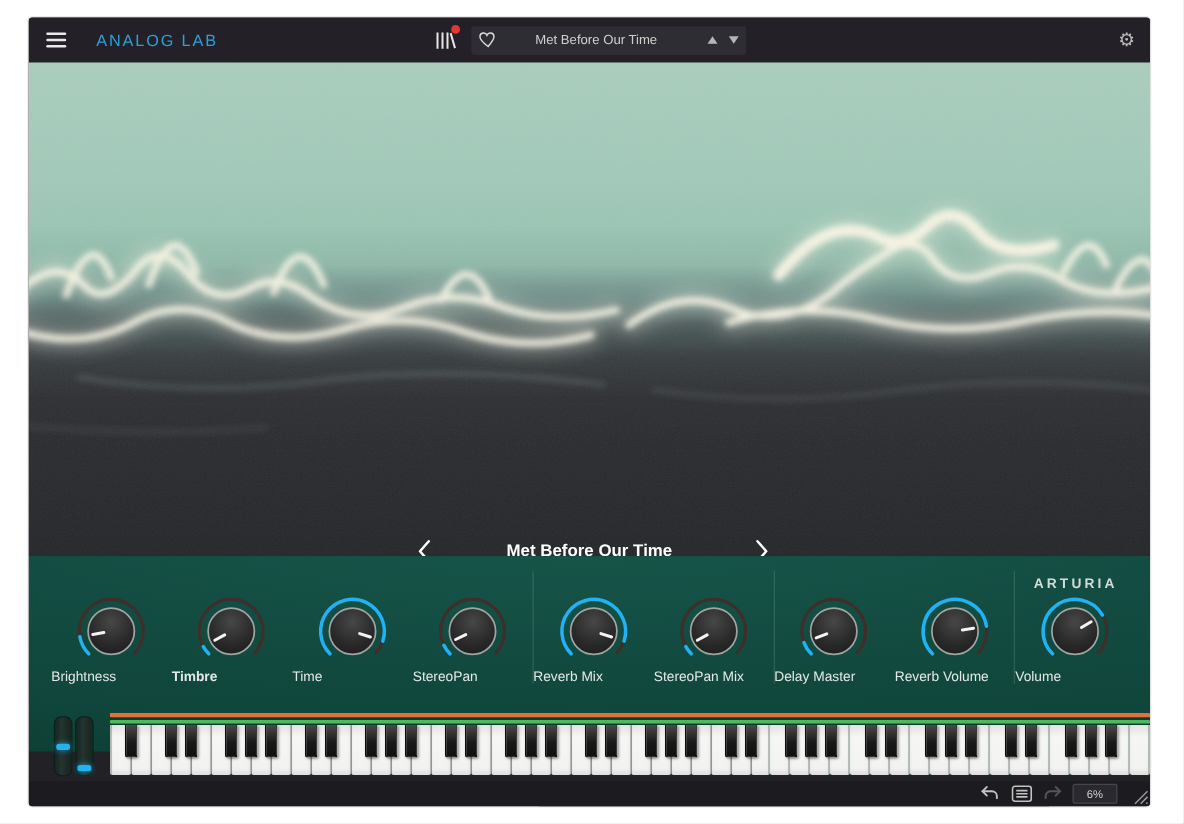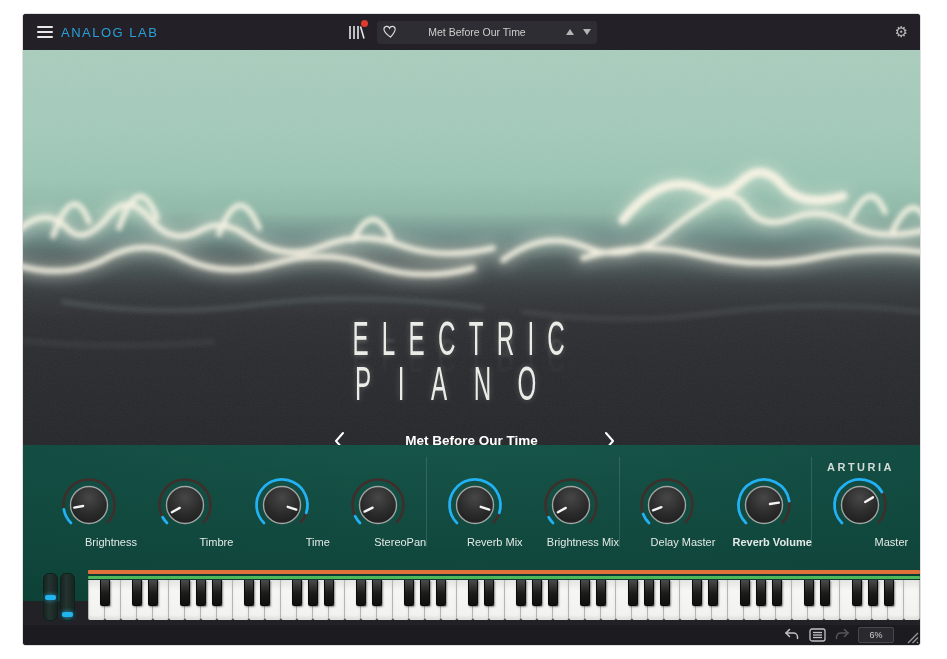--- a/index.html
+++ b/index.html
@@ -6,21 +6,21 @@
     font-family:"Liberation Sans",sans-serif;-webkit-font-smoothing:antialiased;}
   .window{position:absolute;left:23px;top:14px;width:897px;height:631px;
     border-radius:3px;overflow:hidden;box-shadow:0 0 0 1px rgba(0,0,0,.12);background:#222126;}
 
   
   .topbar{position:absolute;left:0;top:0;width:100%;height:36px;background:#232127;
     display:flex;align-items:center;}
   .hamburger{width:16px;height:12px;margin-left:14px;display:flex;flex-direction:column;
     justify-content:space-between;cursor:pointer;}
   .hamburger i{display:block;height:2px;background:#e8e8e8;border-radius:1px;}
-  .appname{margin-left:8px;font-size:13px;letter-spacing:1.5px;color:#2aa0d8;font-weight:400;}
+  .appname{margin-left:24px;font-size:13px;letter-spacing:1.5px;color:#2aa0d8;font-weight:400;}
   .tb-center{position:absolute;left:50%;top:0;height:36px;transform:translateX(-50%);
     display:flex;align-items:center;}
   .libicon{position:relative;width:20px;height:18px;margin-right:10px;cursor:pointer;}
   .reddot{position:absolute;right:-1px;top:-3px;width:7px;height:7px;border-radius:50%;
     background:#e03a30;}
   .presetbox{width:208px;height:23px;background:#2e2d33;border-radius:3px;
     display:flex;align-items:center;padding:0 6px;}
   .heart{width:15px;height:14px;cursor:pointer;flex:0 0 auto;}
   .presetname{flex:1;text-align:center;color:#cfcfcf;font-size:10.5px;cursor:pointer;
     white-space:nowrap;overflow:hidden;}
@@ -56,21 +56,21 @@
   .chev.next{right:304px;}
 
   
   .panel{position:absolute;left:0;top:431px;width:897px;height:156px;
     background:linear-gradient(180deg,#15504575 , #0d443a00),
                radial-gradient(120% 140% at 50% -20%,#1a5d50 0%,#124a40 45%,#0d4035 100%);
     background-color:#114a40;}
   .brand{position:absolute;right:26px;top:16px;color:#d3dcd8;font-size:11px;font-weight:bold;
     letter-spacing:2.5px;}
   .sep{position:absolute;top:12px;width:1px;height:90px;background:rgba(220,240,235,.14);}
-  .knob{position:absolute;top:30px;width:96px;text-align:right;cursor:pointer;}
+  .knob{position:absolute;top:30px;width:96px;text-align:left;cursor:pointer;}
   .knob svg{display:block;margin:0 auto;}
   .knoblabel{margin-top:1px;color:#e3e9e6;font-size:11px;}
 
   
   .wheel{position:absolute;width:13px;height:46px;top:128px;background:
     linear-gradient(90deg,#18241f,#243430 40%,#18241f);border:1px solid #0a221d;
     border-radius:6px;cursor:pointer;}
   .wheel .ind{position:absolute;left:1px;right:1px;height:5px;border-radius:2px;
     box-shadow:0 0 5px rgba(34,180,238,.8);}
   .kbwrap{position:absolute;left:65px;top:125px;width:832px;height:50px;}
@@ -172,28 +172,20 @@
 
         <g stroke="#cfe8db" stroke-width="3" filter="url(#b3)">
           <path d="M40,252 Q140,268 240,254 Q340,242 460,258" opacity="0.22"></path>
           <path d="M500,262 Q600,276 700,262 Q800,250 900,262" opacity="0.16"></path>
           <path d="M-10,290 Q90,300 190,292" opacity="0.12"></path>
         </g>
       </g>
       <rect width="897" height="395" filter="url(#grain)" opacity="0.07"></rect>
     </svg>
 
-    <div class="titlewrap">
-      <div class="tline tline1">ELECTRIC</div>
-      <div class="tline tline2">PIANO</div>
-      <div class="reflect">
-        <div class="tline tline2">PIANO</div>
-        <div class="tline tline1">ELECTRIC</div>
-      </div>
-    </div>
 
     <div class="heronav">
       <svg class="chev prev" viewBox="0 0 14 20">
         <polyline points="10,2 3,10 10,18" fill="none" stroke="#ffffff" stroke-width="2" stroke-linecap="round" stroke-linejoin="round"></polyline>
       </svg>
       <div class="navlabel">Met Before Our Time</div>
       <svg class="chev next" viewBox="0 0 14 20">
         <polyline points="4,2 11,10 4,18" fill="none" stroke="#ffffff" stroke-width="2" stroke-linecap="round" stroke-linejoin="round"></polyline>
       </svg>
     </div>
@@ -214,21 +206,21 @@
           <stop offset="100%" stop-color="#1d1d1d"></stop>
               </radialGradient>
             </defs>
         <path d="M11.97 48.03 A25.5 25.5 0 1 1 48.03 48.03" stroke="#402e2b" stroke-width="2.6" fill="none"></path>
         <path d="M11.97 48.03 A25.5 25.5 0 0 1 4.88 34.38" stroke="#1fb2f5" stroke-width="2.8" fill="none" stroke-linecap="round"></path>
         <circle cx="30" cy="30" r="18.5" fill="url(#kg0)" stroke="#a0a4a2" stroke-width="1.4"></circle>
         <line x1="24.09" y1="31.03" x2="15.22" y2="32.58" stroke="#f4f4f4" stroke-width="2.4" stroke-linecap="round"></line>
       </svg>
       <div class="knoblabel">Brightness</div>
         </div>
-        <div class="knob" style="left: 114.4px;">
+        <div class="knob" style="left: 114.4px; font-weight: bold;">
           <svg width="60" height="60" viewBox="0 0 60 60">
         <defs>
               <radialGradient id="kg1" cx="50%" cy="30%" r="75%">
           <stop offset="0%" stop-color="#474747"></stop>
                 <stop offset="60%" stop-color="#2b2b2b"></stop>
           <stop offset="100%" stop-color="#1d1d1d"></stop>
               </radialGradient>
             </defs>
         <path d="M11.97 48.03 A25.5 25.5 0 1 1 48.03 48.03" stroke="#402e2b" stroke-width="2.6" fill="none"></path>
         <path d="M11.97 48.03 A25.5 25.5 0 0 1 7.65 42.28" stroke="#1fb2f5" stroke-width="2.8" fill="none" stroke-linecap="round"></path>
@@ -292,39 +284,39 @@
           <stop offset="0%" stop-color="#474747"></stop>
                 <stop offset="60%" stop-color="#2b2b2b"></stop>
           <stop offset="100%" stop-color="#1d1d1d"></stop>
               </radialGradient>
             </defs>
         <path d="M11.97 48.03 A25.5 25.5 0 1 1 48.03 48.03" stroke="#402e2b" stroke-width="2.6" fill="none"></path>
         <path d="M11.97 48.03 A25.5 25.5 0 0 1 7.65 42.28" stroke="#1fb2f5" stroke-width="2.8" fill="none" stroke-linecap="round"></path>
         <circle cx="30" cy="30" r="18.5" fill="url(#kg5)" stroke="#a0a4a2" stroke-width="1.4"></circle>
         <line x1="24.74" y1="32.89" x2="16.86" y2="37.23" stroke="#f4f4f4" stroke-width="2.4" stroke-linecap="round"></line>
       </svg>
-      <div class="knoblabel">Brightness Mix</div>
+      <div class="knoblabel">StereoPan Mix</div>
         </div>
         <div class="knob" style="left: 596.4px;">
           <svg width="60" height="60" viewBox="0 0 60 60">
         <defs>
               <radialGradient id="kg6" cx="50%" cy="30%" r="75%">
           <stop offset="0%" stop-color="#474747"></stop>
                 <stop offset="60%" stop-color="#2b2b2b"></stop>
           <stop offset="100%" stop-color="#1d1d1d"></stop>
               </radialGradient>
             </defs>
         <path d="M11.97 48.03 A25.5 25.5 0 1 1 48.03 48.03" stroke="#402e2b" stroke-width="2.6" fill="none"></path>
         <path d="M11.97 48.03 A25.5 25.5 0 0 1 6.15 39.01" stroke="#1fb2f5" stroke-width="2.8" fill="none" stroke-linecap="round"></path>
         <circle cx="30" cy="30" r="18.5" fill="url(#kg6)" stroke="#a0a4a2" stroke-width="1.4"></circle>
         <line x1="24.39" y1="32.12" x2="15.97" y2="35.30" stroke="#f4f4f4" stroke-width="2.4" stroke-linecap="round"></line>
       </svg>
       <div class="knoblabel">Delay Master</div>
         </div>
-        <div class="knob" style="left: 692.8px; font-weight: bold;">
+        <div class="knob" style="left: 692.8px;">
           <svg width="60" height="60" viewBox="0 0 60 60">
         <defs>
               <radialGradient id="kg7" cx="50%" cy="30%" r="75%">
           <stop offset="0%" stop-color="#474747"></stop>
                 <stop offset="60%" stop-color="#2b2b2b"></stop>
           <stop offset="100%" stop-color="#1d1d1d"></stop>
               </radialGradient>
             </defs>
         <path d="M11.97 48.03 A25.5 25.5 0 1 1 48.03 48.03" stroke="#402e2b" stroke-width="2.6" fill="none"></path>
         <path d="M11.97 48.03 A25.5 25.5 0 1 1 55.19 26.01" stroke="#1fb2f5" stroke-width="2.8" fill="none" stroke-linecap="round"></path>
@@ -340,21 +332,21 @@
           <stop offset="0%" stop-color="#474747"></stop>
                 <stop offset="60%" stop-color="#2b2b2b"></stop>
           <stop offset="100%" stop-color="#1d1d1d"></stop>
               </radialGradient>
             </defs>
         <path d="M11.97 48.03 A25.5 25.5 0 1 1 48.03 48.03" stroke="#402e2b" stroke-width="2.6" fill="none"></path>
         <path d="M11.97 48.03 A25.5 25.5 0 1 1 51.95 17.02" stroke="#1fb2f5" stroke-width="2.8" fill="none" stroke-linecap="round"></path>
         <circle cx="30" cy="30" r="18.5" fill="url(#kg8)" stroke="#a0a4a2" stroke-width="1.4"></circle>
         <line x1="35.16" y1="26.95" x2="42.91" y2="22.36" stroke="#f4f4f4" stroke-width="2.4" stroke-linecap="round"></line>
       </svg>
-      <div class="knoblabel">Master</div>
+      <div class="knoblabel">Volume</div>
         </div>
       </div>
 
     <div id="wheel0" class="wheel" style="left:20px">
         <div class="ind" style="background: rgb(34, 180, 238); top: 20.5px;"></div>
       </div>
     <div id="wheel1" class="wheel" style="left:37px">
         <div class="ind" style="background: rgb(34, 180, 238); top: 37.52px;"></div>
       </div>
 

